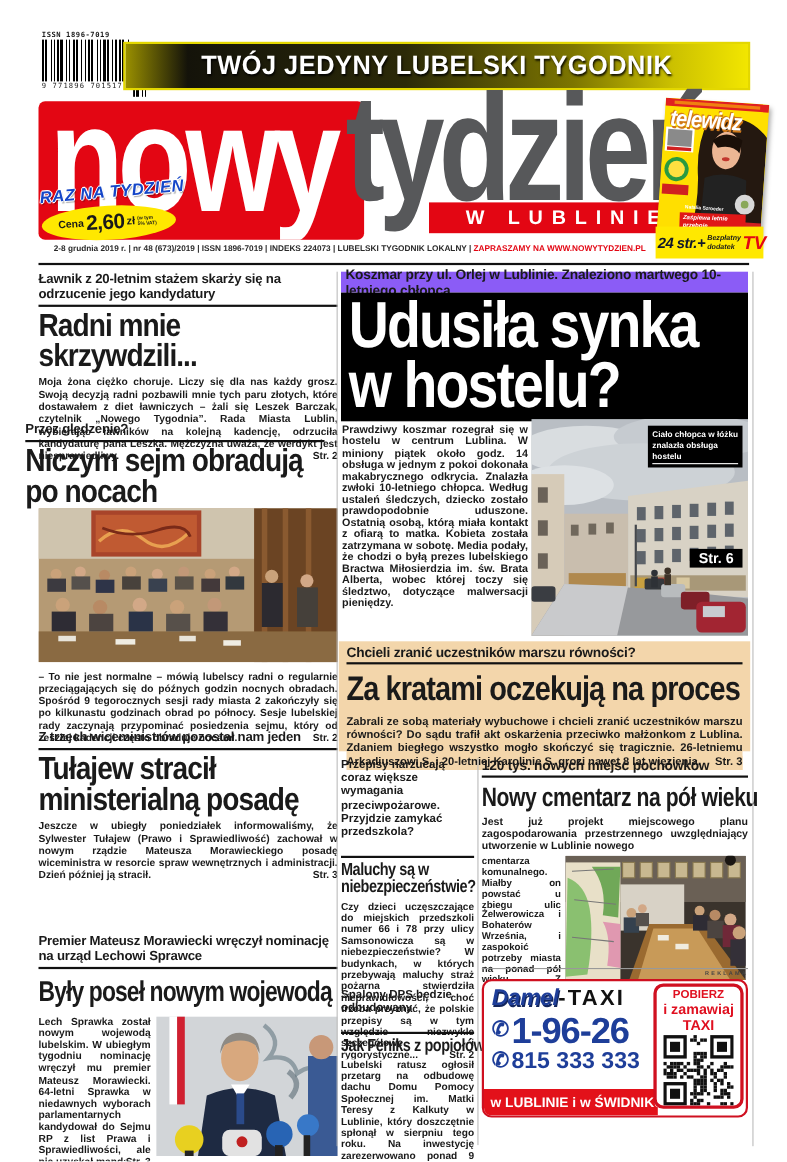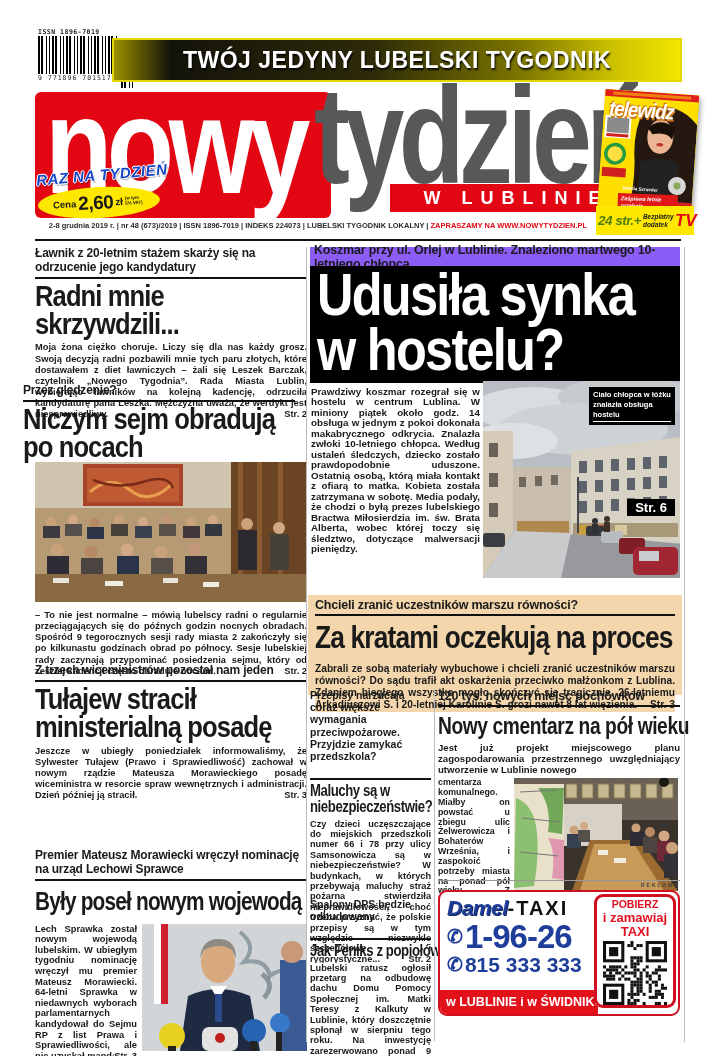--- a/index.html
+++ b/index.html
@@ -42,21 +42,21 @@
   #tv-cover{left:601px;top:92px;width:94px;height:127px;background:#ffdf00;transform:rotate(4deg);
     box-shadow:2px 3px 5px rgba(0,0,0,.35);overflow:hidden;z-index:2;}
   .tvc-title{position:absolute;top:7px;left:5px;font-size:21px;font-weight:bold;font-style:italic;color:#fff;
     letter-spacing:-1px;transform:scaleX(.88);transform-origin:0 0;z-index:2;
     text-shadow:1px 2px 0 #d07818,-1px -1px 0 #d07818;}
   .tvc-name{position:absolute;bottom:27px;left:24px;font-size:4.5px;font-weight:bold;color:#fff;z-index:2;}
   .tvc-head{position:absolute;bottom:8px;left:20px;width:54px;background:#e01818;color:#fff;
     font-size:5.5px;font-weight:bold;font-style:italic;line-height:1.2;padding:2px 3px;transform:rotate(-2deg);z-index:2;}
   #tv-promo{left:596px;top:206px;width:94px;height:29px;background:#ffe800;display:flex;align-items:center;
     gap:2px;padding:0 2px;z-index:3;}
-  #tv-promo .pages{color:#4d7c0f;font-weight:bold;font-style:italic;font-size:13.5px;letter-spacing:-.5px;white-space:nowrap;}
+  #tv-promo .pages{color:#0f172a;font-weight:bold;font-style:italic;font-size:13.5px;letter-spacing:-.5px;white-space:nowrap;}
   #tv-promo .free{font-size:6.5px;font-style:italic;font-weight:bold;line-height:1.15;width:30px;}
   #tv-promo .tv{color:#e30613;font-weight:bold;font-style:italic;font-size:17px;}
 
   #dateline{left:40px;top:221px;width:556px;text-align:center;font-size:7.5px;font-weight:bold;color:#2a2a2a;white-space:nowrap;}
   #dateline .promo{color:#e30613;}
   #top-rule{left:35px;top:239px;width:646px;height:2px;background:#111;}
 
   
   .art{position:absolute;}
   .kicker{font-weight:bold;font-size:12px;line-height:1.15;letter-spacing:-.2px;
@@ -86,21 +86,21 @@
   #main-hl .line{color:#fff;font-weight:bold;font-size:59px;line-height:.93;letter-spacing:-2px;
     transform:scaleX(.855);transform-origin:0 0;white-space:nowrap;}
   #main-body{left:311px;top:387px;width:169px;font-weight:bold;font-size:9.8px;line-height:1.07;text-align:justify;}
   #main-photo{left:483px;top:381px;width:197px;height:140px;}
   .main-caption{position:absolute;top:6px;right:5px;width:86px;background:#000;color:#fff;
     font-size:7.5px;font-weight:bold;line-height:1.3;padding:3px 4px;box-sizing:border-box;}
   .cap-line{height:1px;background:#fff;margin-top:2px;}
   .main-pg{position:absolute;bottom:5px;right:5px;background:#000;color:#fff;font-weight:bold;font-size:13px;padding:1px 8px;}
 
   
-  #peach{left:308px;top:583px;width:374px;height:100px;background:#f3d6ab;padding:3px 7px;box-sizing:border-box;margin-top:12px;}
+  #peach{left:308px;top:583px;width:374px;height:100px;background:#f3d6ab;padding:3px 7px;box-sizing:border-box;}
   #peach .kicker{font-size:12.5px;}
   #peach .hl-one{font-size:31px;font-weight:bold;letter-spacing:-1px;white-space:nowrap;display:inline-block;
     transform:scaleX(.85);transform-origin:0 50%;margin:1px 0 3px;}
   #peach .body{font-size:10.2px;line-height:1.18;background:#f3d6ab;}
   #peach .pg{background:#f3d6ab;}
 
   
   #mid1{left:310px;top:689px;width:121px;}
   #mid2{left:310px;top:898px;width:121px;}
   .mid-kicker{font-weight:bold;font-size:10.5px;line-height:1.16;border-bottom:2px solid #111;padding-bottom:16px;margin-bottom:3px;}

